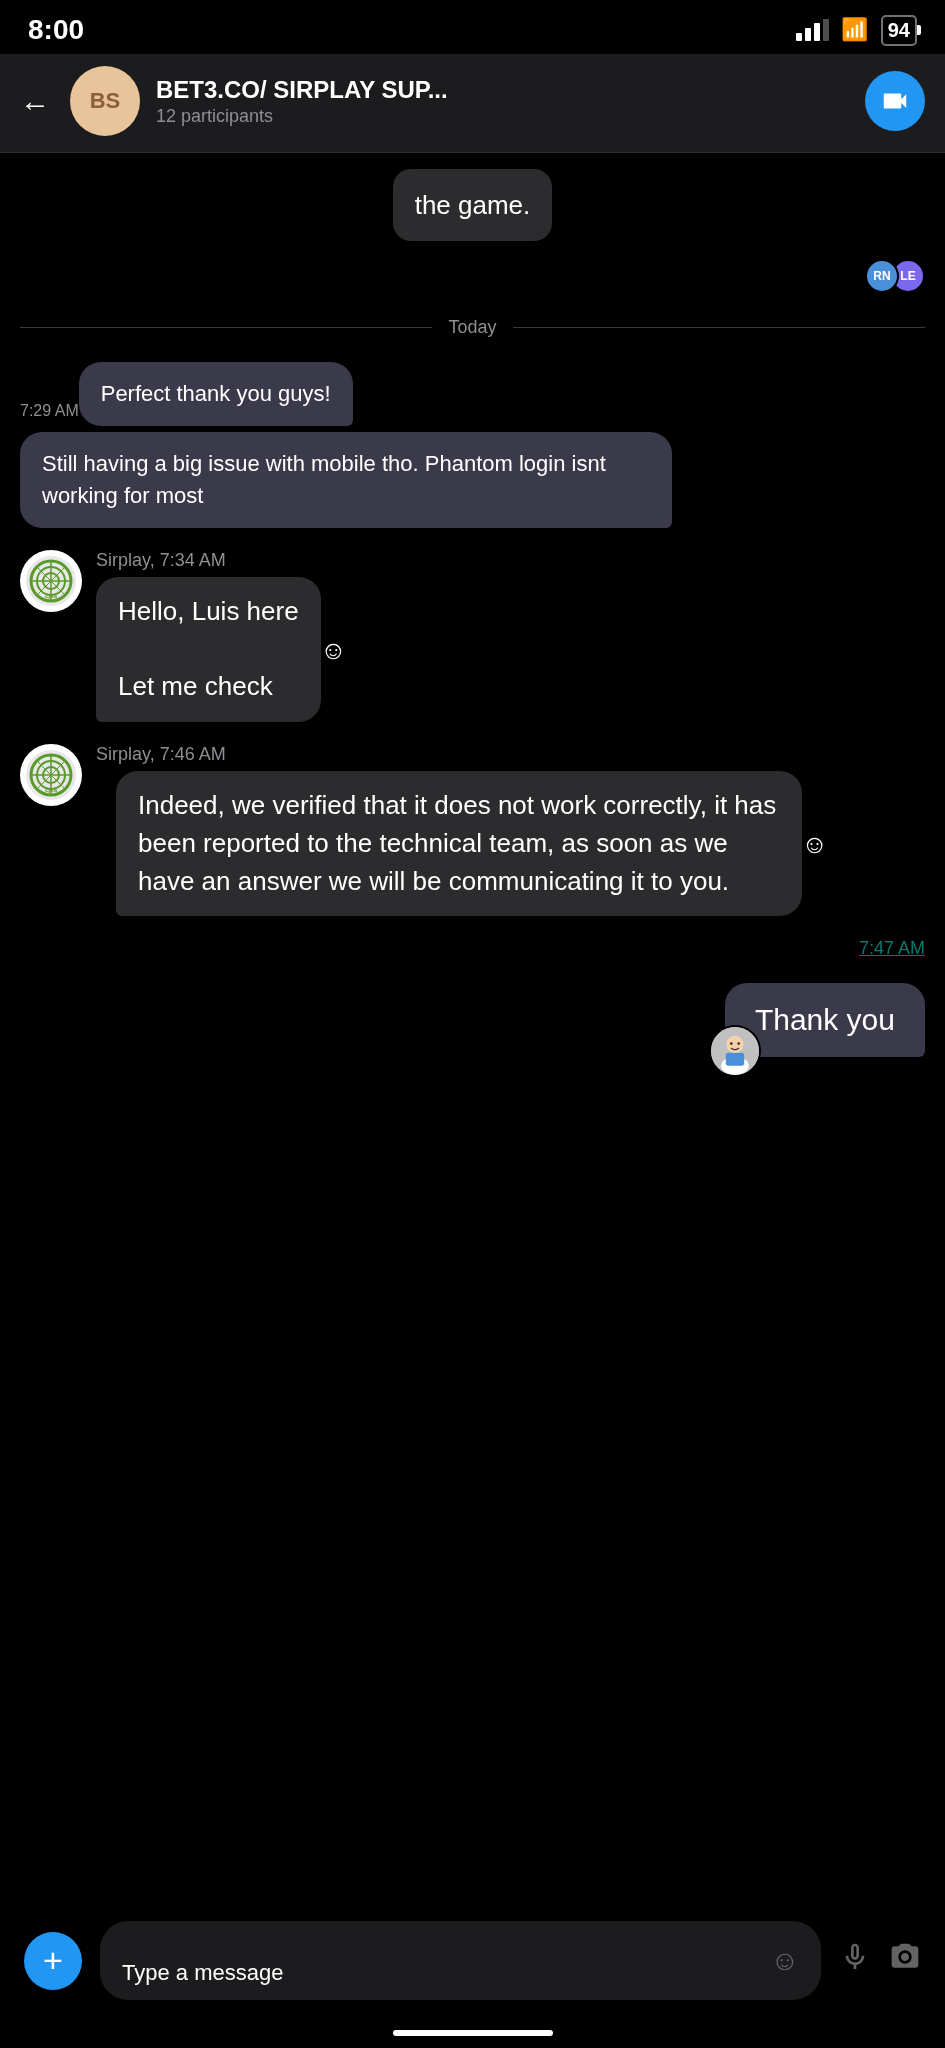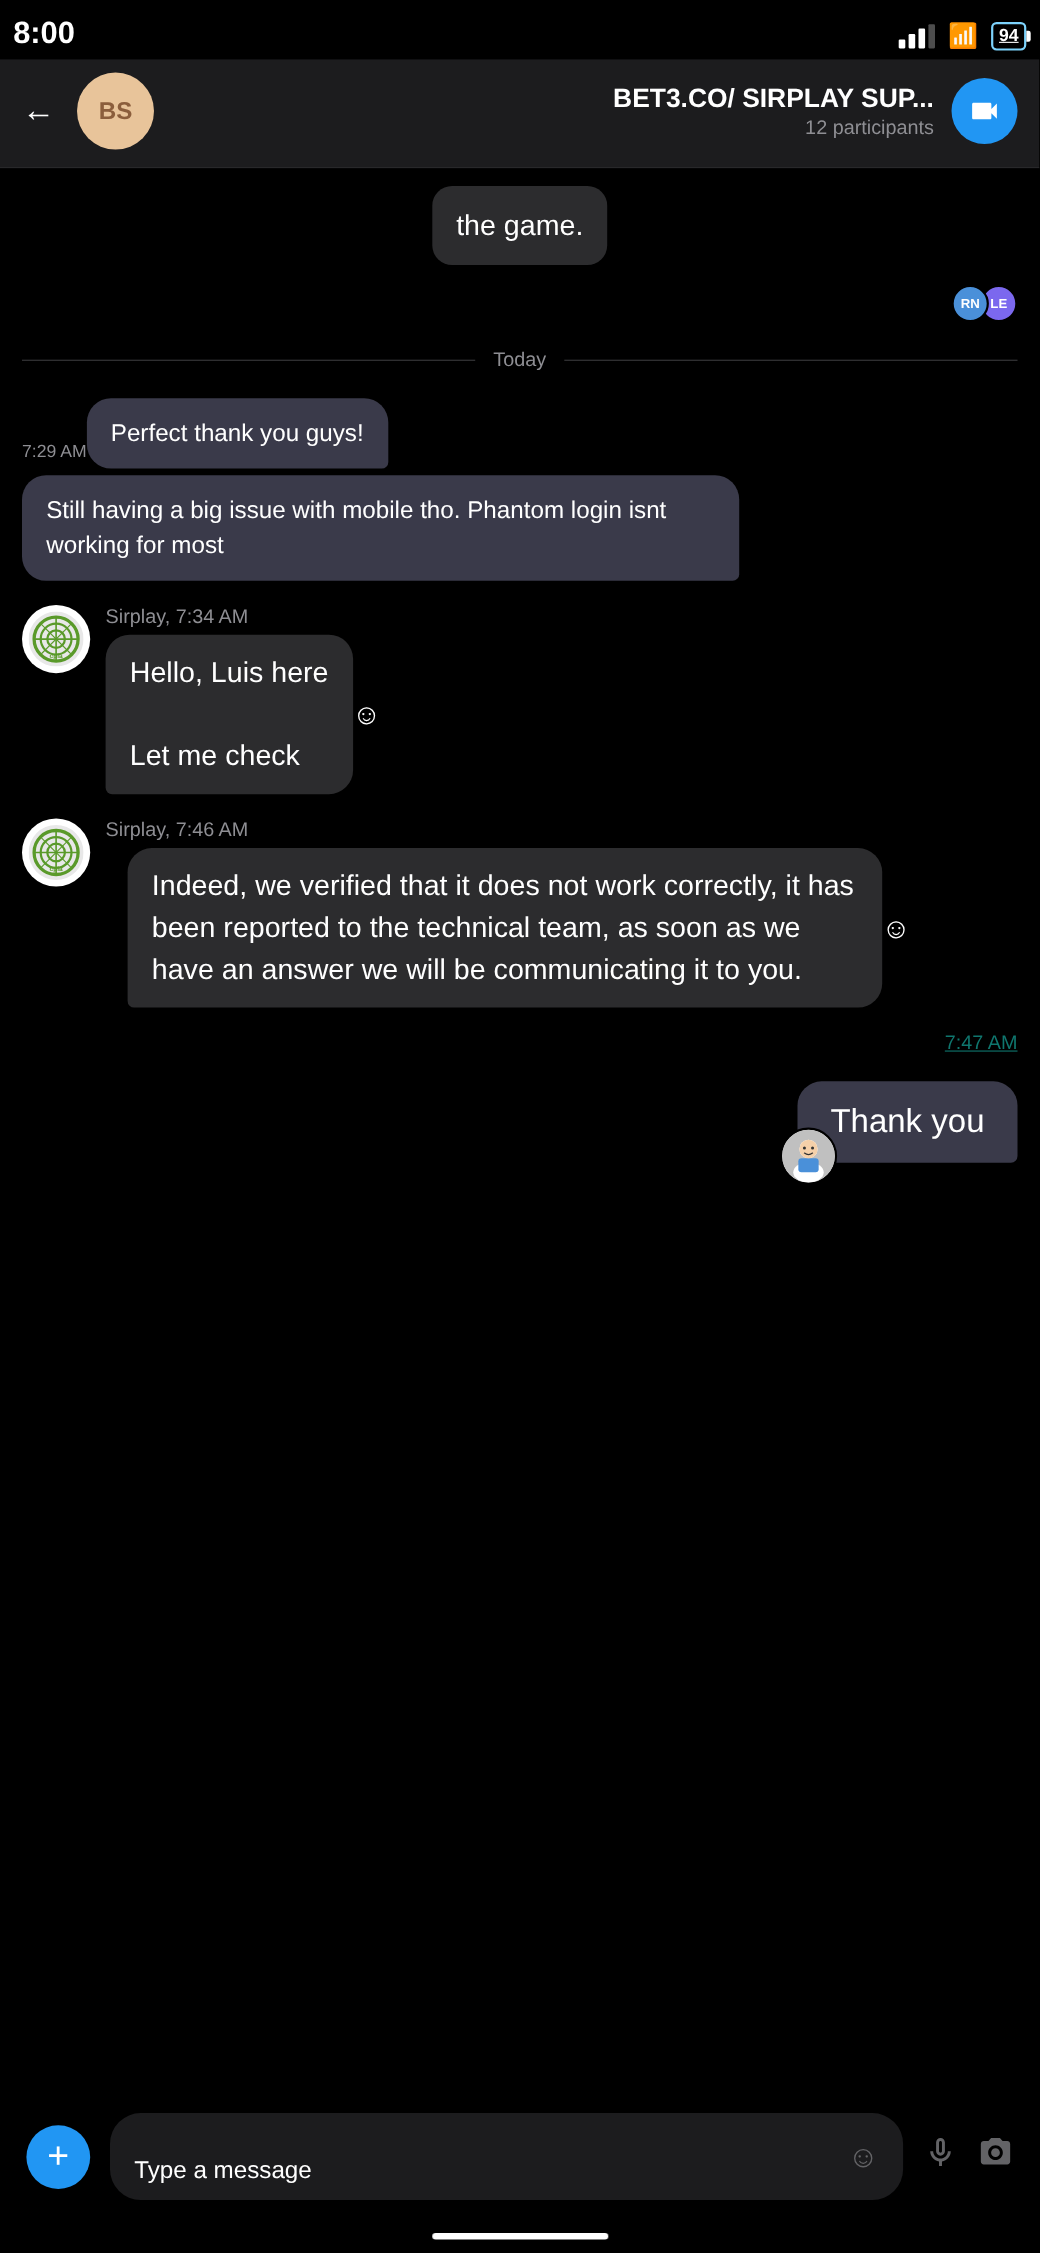--- a/index.html
+++ b/index.html
@@ -11,22 +11,22 @@
       font-family: -apple-system, BlinkMacSystemFont, 'Helvetica Neue', Arial, sans-serif;
       width: 945px;
       min-height: 2048px;
       overflow-x: hidden;
     }
 
     
     .status-bar {
       display: flex;
       justify-content: space-between;
-      align-items: flex-end;
-      padding: 14px 12px 8px;
+      align-items: center;
+      padding: 14px 28px 8px;
       background: #000;
     }
     .status-time {
       font-size: 28px;
       font-weight: 600;
       color: #fff;
     }
     .status-icons {
       display: flex;
       align-items: center;
@@ -44,27 +44,26 @@
       border-radius: 1px;
     }
     .wifi-icon {
       font-size: 22px;
       color: #fff;
     }
     .battery-indicator {
       display: flex;
       align-items: center;
       gap: 4px;
-      border: 2px solid #7dd3fc;
+      border: 2px solid #737373;
       border-radius: 5px;
       padding: 2px 5px;
-      font-size: 16px;
+      font-size: 20px;
       font-weight: 600;
       position: relative;
-      text-decoration: underline;
     }
     .battery-indicator::after {
       content: '';
       position: absolute;
       right: -6px;
       top: 50%;
       transform: translateY(-50%);
       width: 4px;
       height: 10px;
       background: #fff;
@@ -94,21 +93,20 @@
       display: flex;
       align-items: center;
       justify-content: center;
       font-size: 22px;
       font-weight: 700;
       color: #8b5e3c;
       flex-shrink: 0;
     }
     .chat-info {
       flex: 1;
-      text-align: right;
     }
     .chat-name {
       font-size: 24px;
       font-weight: 700;
       color: #fff;
     }
     .chat-participants {
       font-size: 18px;
       color: #8e8e93;
       margin-top: 2px;

